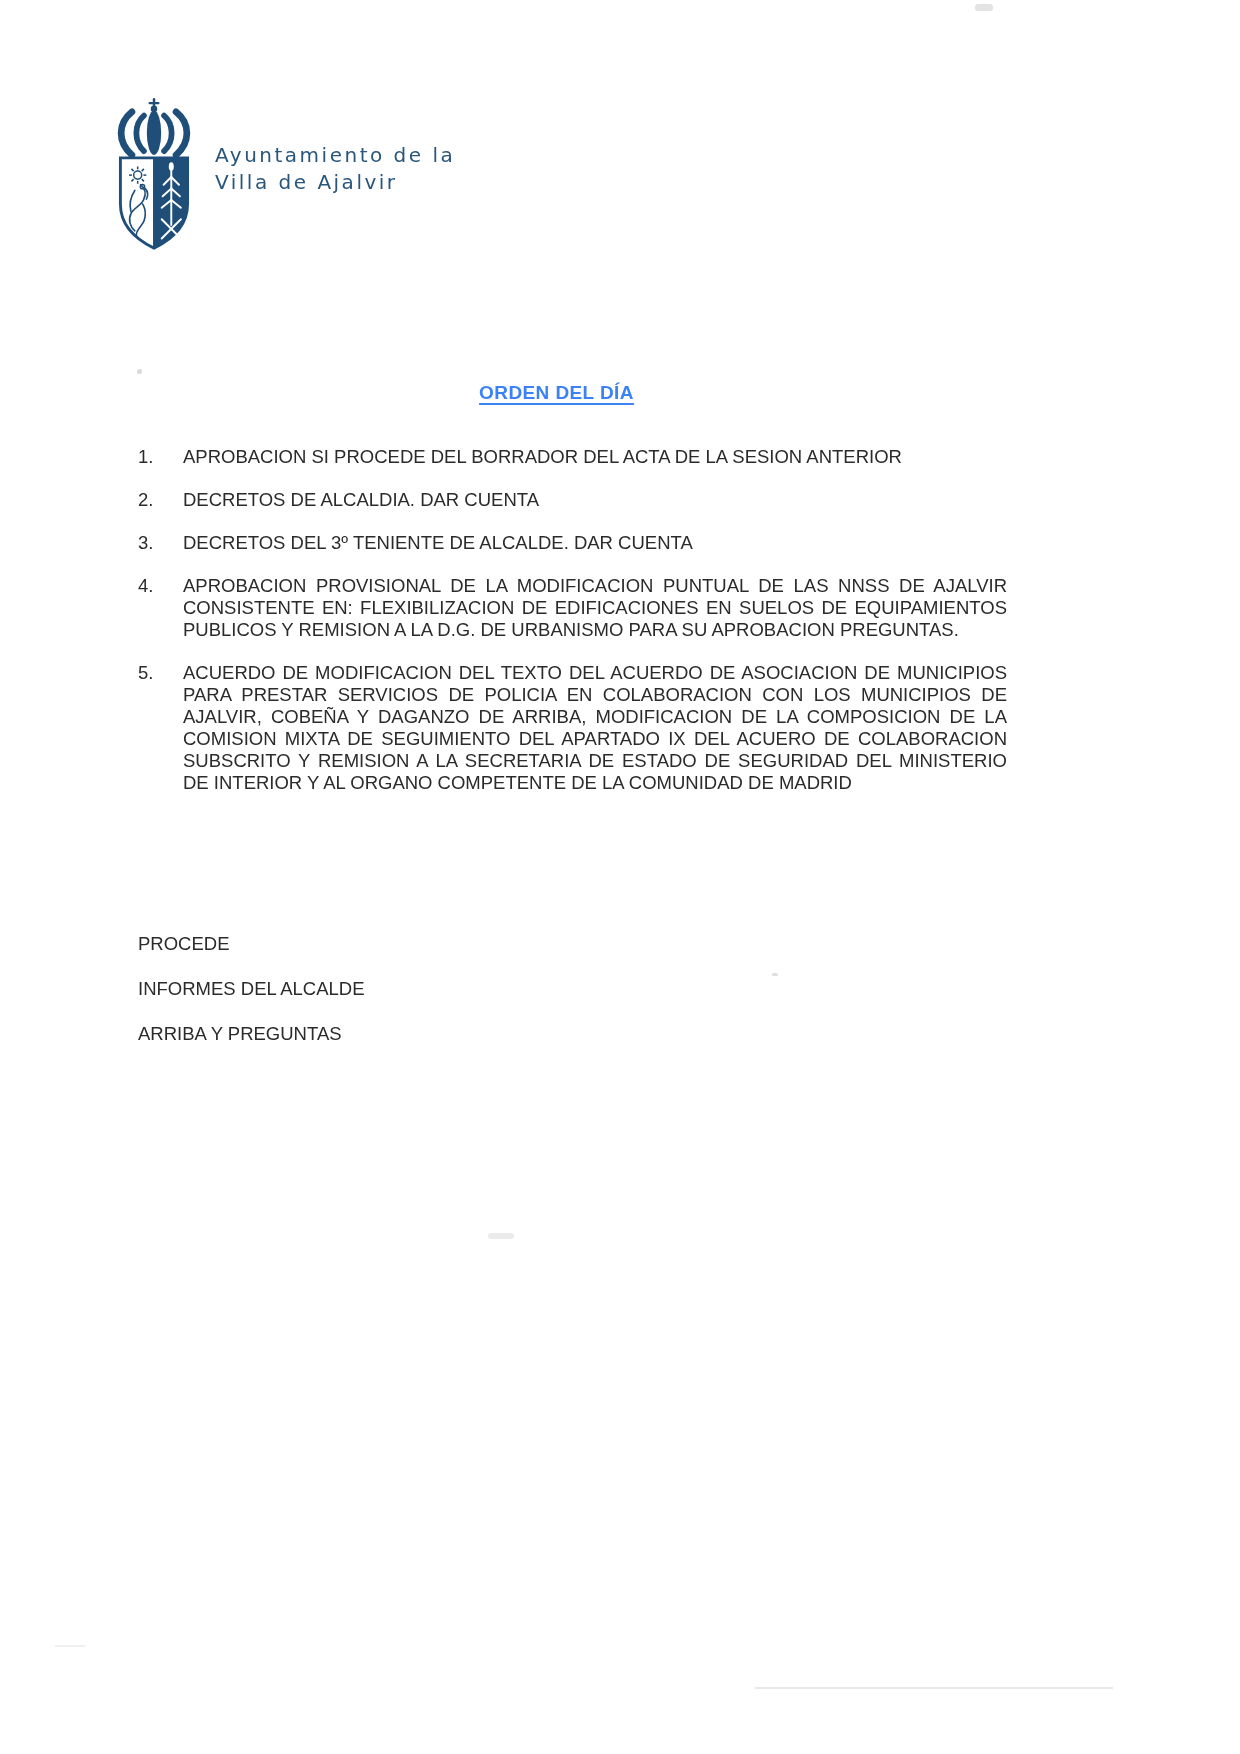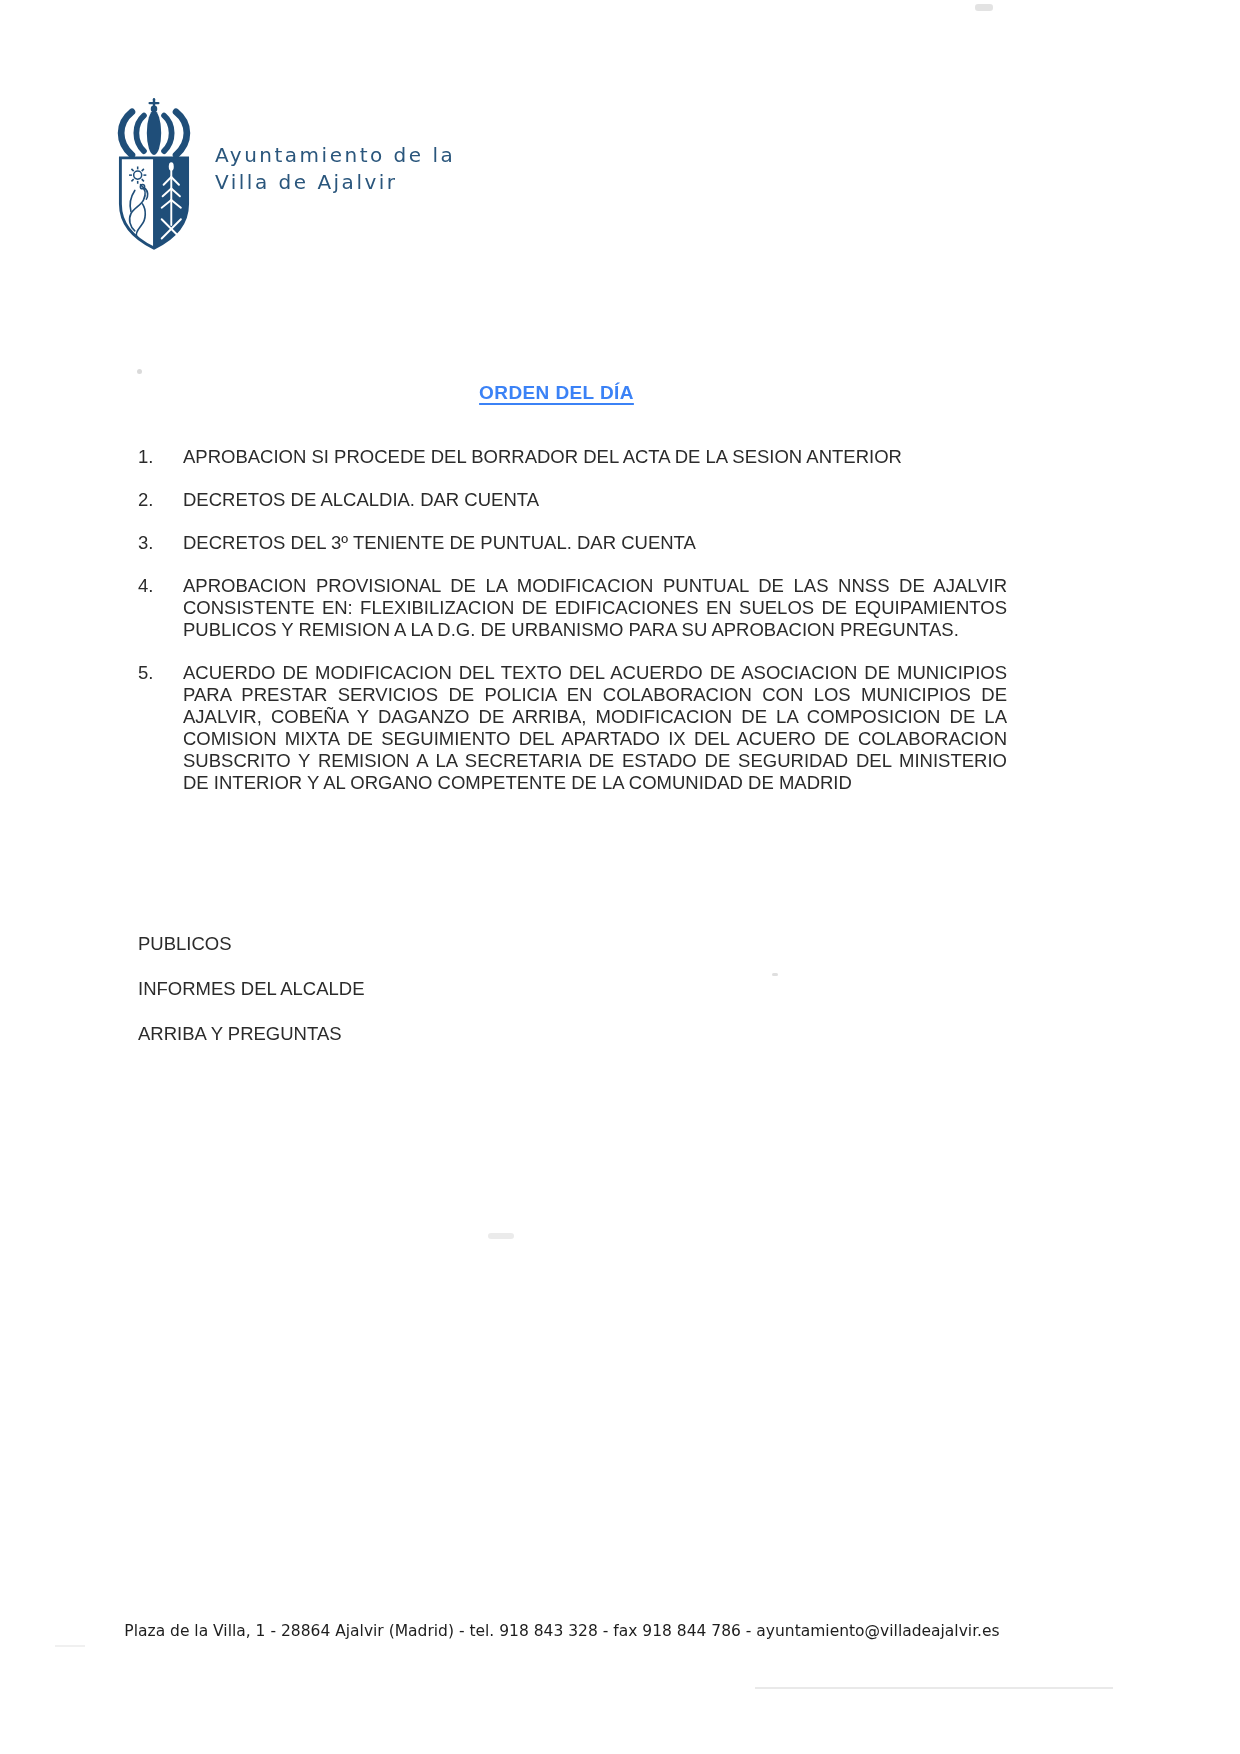--- a/index.html
+++ b/index.html
@@ -157,44 +157,43 @@
     <div class="agenda-item">
       <div class="num">1.</div>
       <div class="text">APROBACION SI PROCEDE DEL BORRADOR DEL ACTA DE LA SESION ANTERIOR</div>
     </div>
     <div class="agenda-item">
       <div class="num">2.</div>
       <div class="text">DECRETOS DE ALCALDIA. DAR CUENTA</div>
     </div>
     <div class="agenda-item">
       <div class="num">3.</div>
-      <div class="text">DECRETOS DEL 3º TENIENTE DE PUNTUAL. DAR CUENTA</div>
+      <div class="text">DECRETOS DEL 3º TENIENTE DE ALCALDE. DAR CUENTA</div>
     </div>
     <div class="agenda-item sp">
       <div class="num">4.</div>
       <div class="text">APROBACION PROVISIONAL DE LA MODIFICACION PUNTUAL DE LAS NNSS DE AJALVIR CONSISTENTE EN: FLEXIBILIZACION DE EDIFICACIONES EN SUELOS DE EQUIPAMIENTOS PUBLICOS Y REMISION A LA D.G. DE URBANISMO PARA SU APROBACION PREGUNTAS.</div>
     </div>
     <div class="agenda-item sp">
       <div class="num">5.</div>
       <div class="text">ACUERDO DE MODIFICACION DEL TEXTO DEL ACUERDO DE ASOCIACION DE MUNICIPIOS PARA PRESTAR SERVICIOS DE POLICIA EN COLABORACION CON LOS MUNICIPIOS DE AJALVIR, COBEÑA Y DAGANZO DE ARRIBA, MODIFICACION DE LA COMPOSICION DE LA COMISION MIXTA DE SEGUIMIENTO DEL APARTADO IX DEL ACUERO DE COLABORACION SUBSCRITO Y REMISION A LA SECRETARIA DE ESTADO DE SEGURIDAD DEL MINISTERIO DE INTERIOR Y AL ORGANO COMPETENTE DE LA COMUNIDAD DE MADRID</div>
     </div>
   </div>
 
   <div class="sections">
-    <div class="section-line">PUBLICOS</div>
+    <div class="section-line">PROCEDE</div>
     <div class="section-line">INFORMES DEL ALCALDE</div>
     <div class="section-line">ARRIBA Y PREGUNTAS</div>
   </div>
 
   <div class="sig-sidebar">
     <div class="sig-line1">Documento Firmado Electrónicamente - CSV:836F0246-196F-452D-91BA-884495E39C94-369338</div>
     <div class="sig-line2">https://sedeajalvir.eadministracion.es</div>
   </div>
 
-  <div class="footer">Plaza de la Villa, 1  -  28864 Ajalvir (Madrid)  - tel. 918 843 328  -  fax 918 844 786  -  ayuntamiento@villadeajalvir.es</div>
 
   <div class="artifact a1"></div>
   <div class="artifact a2"></div>
   <div class="artifact a3"></div>
   <div class="artifact a4"></div>
   <div class="artifact a5"></div>
   <div class="artifact a6"></div>
 
 </div>
 

